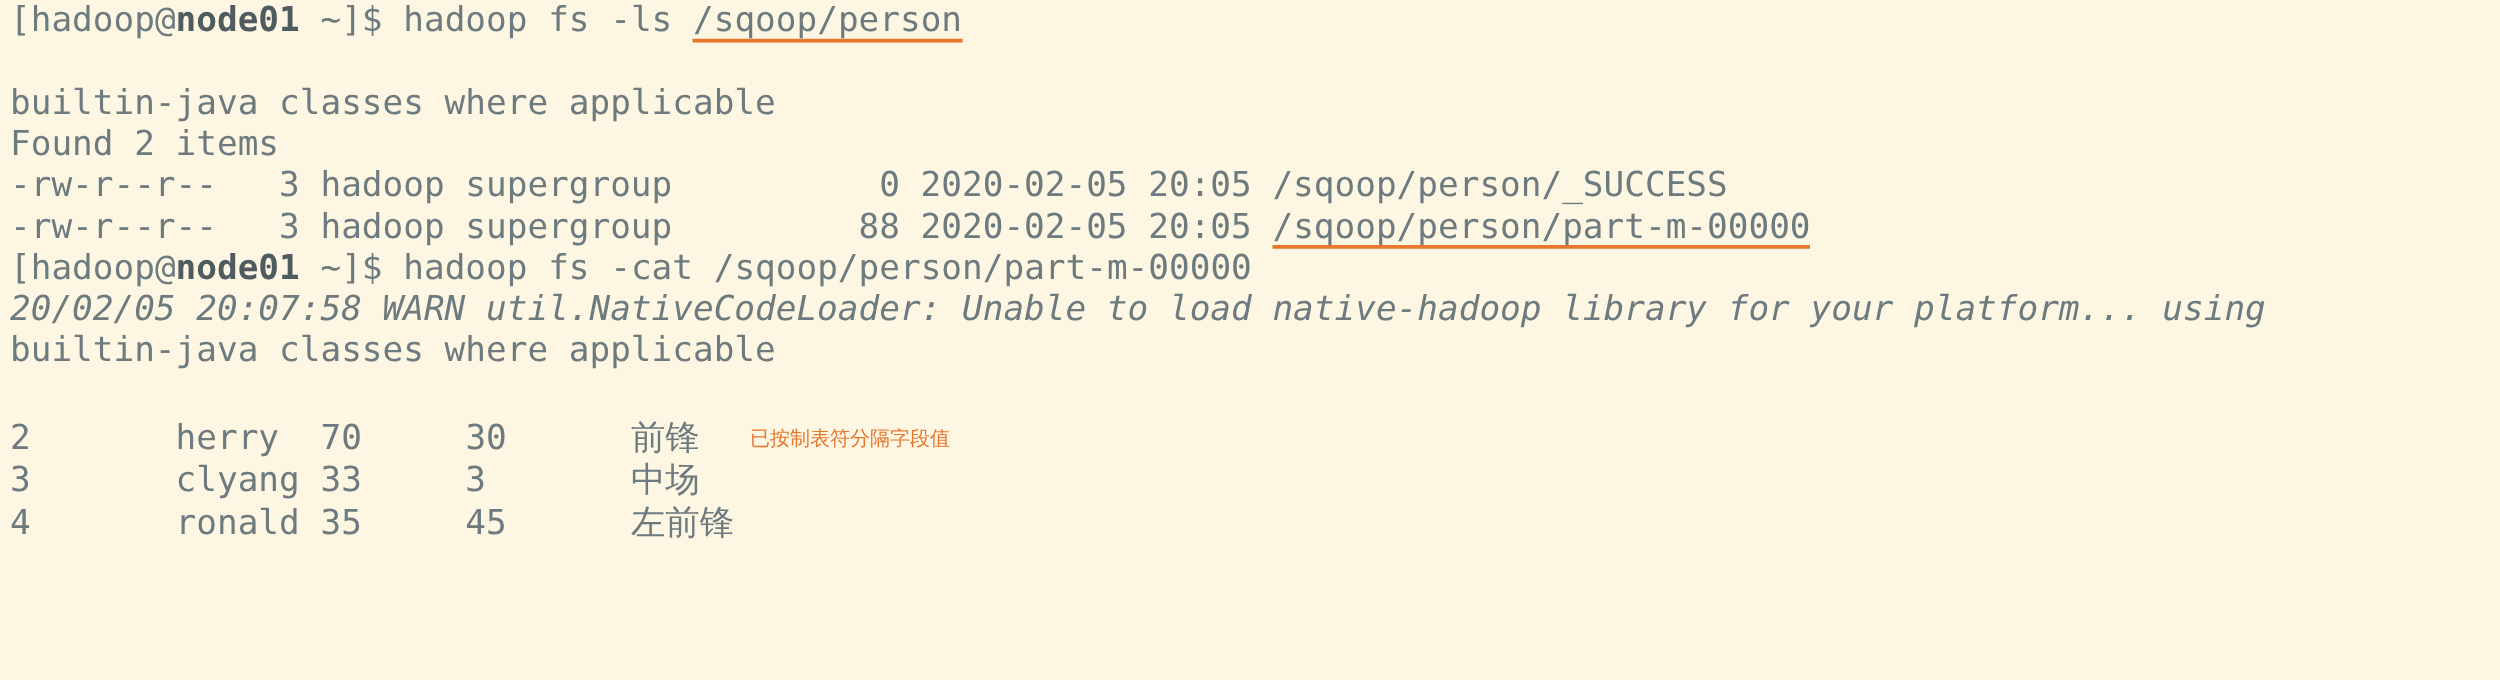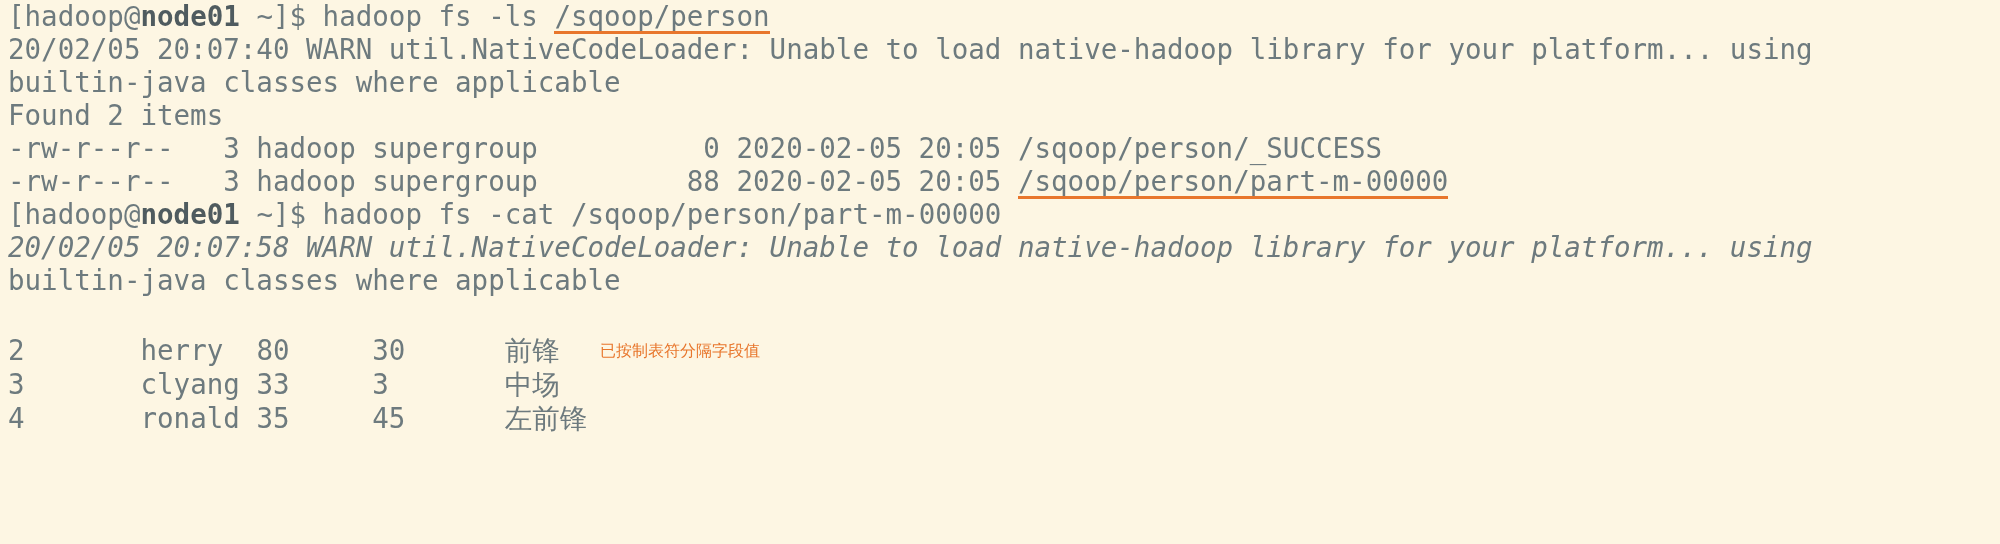--- a/index.html
+++ b/index.html
@@ -64,36 +64,35 @@
     font-family: "DejaVu Sans", "Liberation Sans", sans-serif;
   }
 </style>
 </head>
 <body>
 
 <div id="terminal">
 
   <div class="line" style="top:0px;"><span class="seg">[</span><span class="seg">hadoop</span><span class="seg">@</span><span class="seg host-bold">node01</span><span class="seg"> </span><span class="seg tilde">~</span><span class="seg">]$ </span><span class="seg">hadoop fs -ls </span><span class="ul-orange">/sqoop/person</span></div>
 
-  <div class="line" style="top:33px;">20/02/05 20:07:40 WARN util.NativeCodeLoader: Unable to load native-hadoop library for your platform... using</div>
   <div class="line" style="top:66px;">builtin-java classes where applicable</div>
 
   <div class="line" style="top:99px;">Found 2 items</div>
 
   <div class="line" style="top:132px;">-rw-r--r--   3 hadoop supergroup          0 2020-02-05 20:05 /sqoop/person/_SUCCESS</div>
 
   <div class="line" style="top:165px;"><span class="seg">-rw-r--r--   3 hadoop supergroup         88 2020-02-05 20:05 </span><span class="ul-orange">/sqoop/person/part-m-00000</span></div>
 
   <div class="line" style="top:198px;"><span class="seg">[</span><span class="seg">hadoop</span><span class="seg">@</span><span class="seg host-bold">node01</span><span class="seg"> </span><span class="seg tilde">~</span><span class="seg">]$ </span><span class="seg">hadoop fs -cat /sqoop/person/part-m-00000</span></div>
 
   <div class="line" style="top:231px;font-style:italic;">20/02/05 20:07:58 WARN util.NativeCodeLoader: Unable to load native-hadoop library for your platform... using</div>
   <div class="line" style="top:264px;">builtin-java classes where applicable</div>
 
 
-  <div class="line" style="top:334px;"><span class="seg">2</span><span class="seg">       </span><span class="seg">herry</span><span class="seg">  </span><span class="seg">80</span><span class="seg">     </span><span class="seg">30</span><span class="seg">      </span><span class="seg cjk">前锋</span></div>
+  <div class="line" style="top:334px;"><span class="seg">2</span><span class="seg">       </span><span class="seg">herry</span><span class="seg">  </span><span class="seg">70</span><span class="seg">     </span><span class="seg">30</span><span class="seg">      </span><span class="seg cjk">前锋</span></div>
 
   <div class="line" style="top:368px;"><span class="seg">3</span><span class="seg">       </span><span class="seg">clyang</span><span class="seg"> </span><span class="seg">33</span><span class="seg">     </span><span class="seg">3</span><span class="seg">       </span><span class="seg cjk">中场</span></div>
 
   <div class="line" style="top:402px;"><span class="seg">4</span><span class="seg">       </span><span class="seg">ronald</span><span class="seg"> </span><span class="seg">35</span><span class="seg">     </span><span class="seg">45</span><span class="seg">      </span><span class="seg cjk">左前锋</span></div>
 
   <div class="annotation" style="left:600px; top:334px;">已按制表符分隔字段值</div>
 
 </div>
 
 </body></html>

